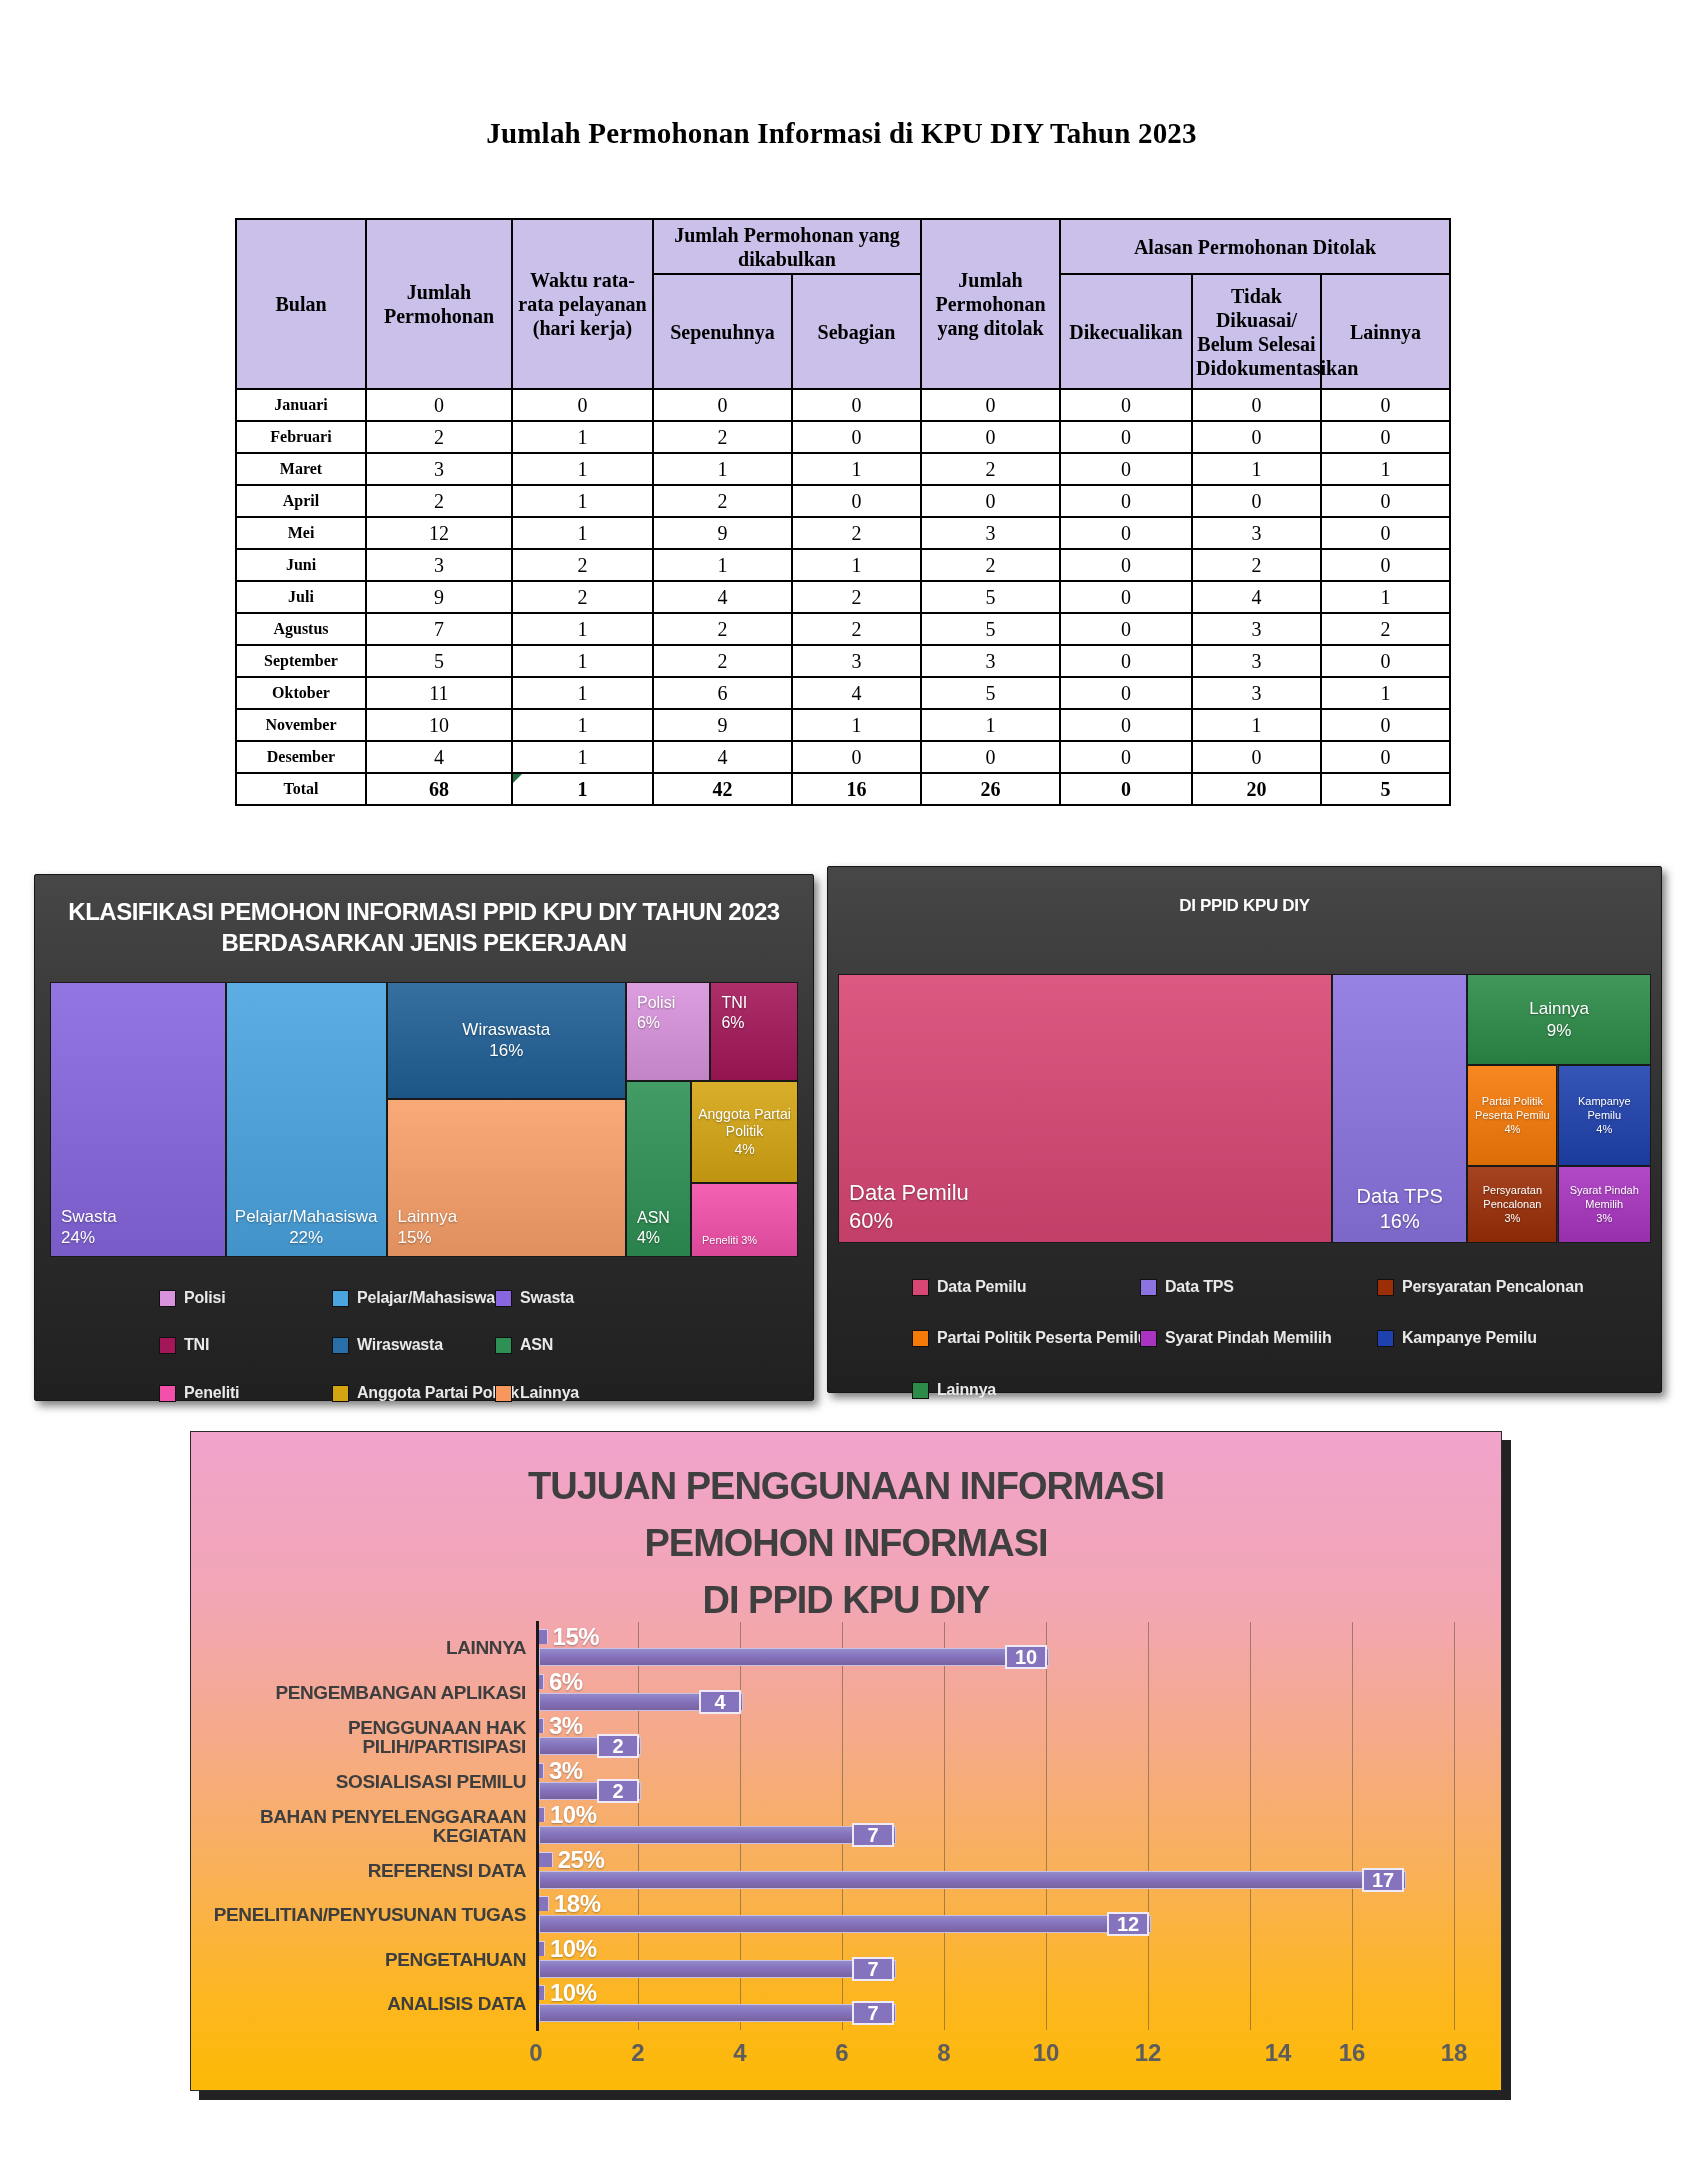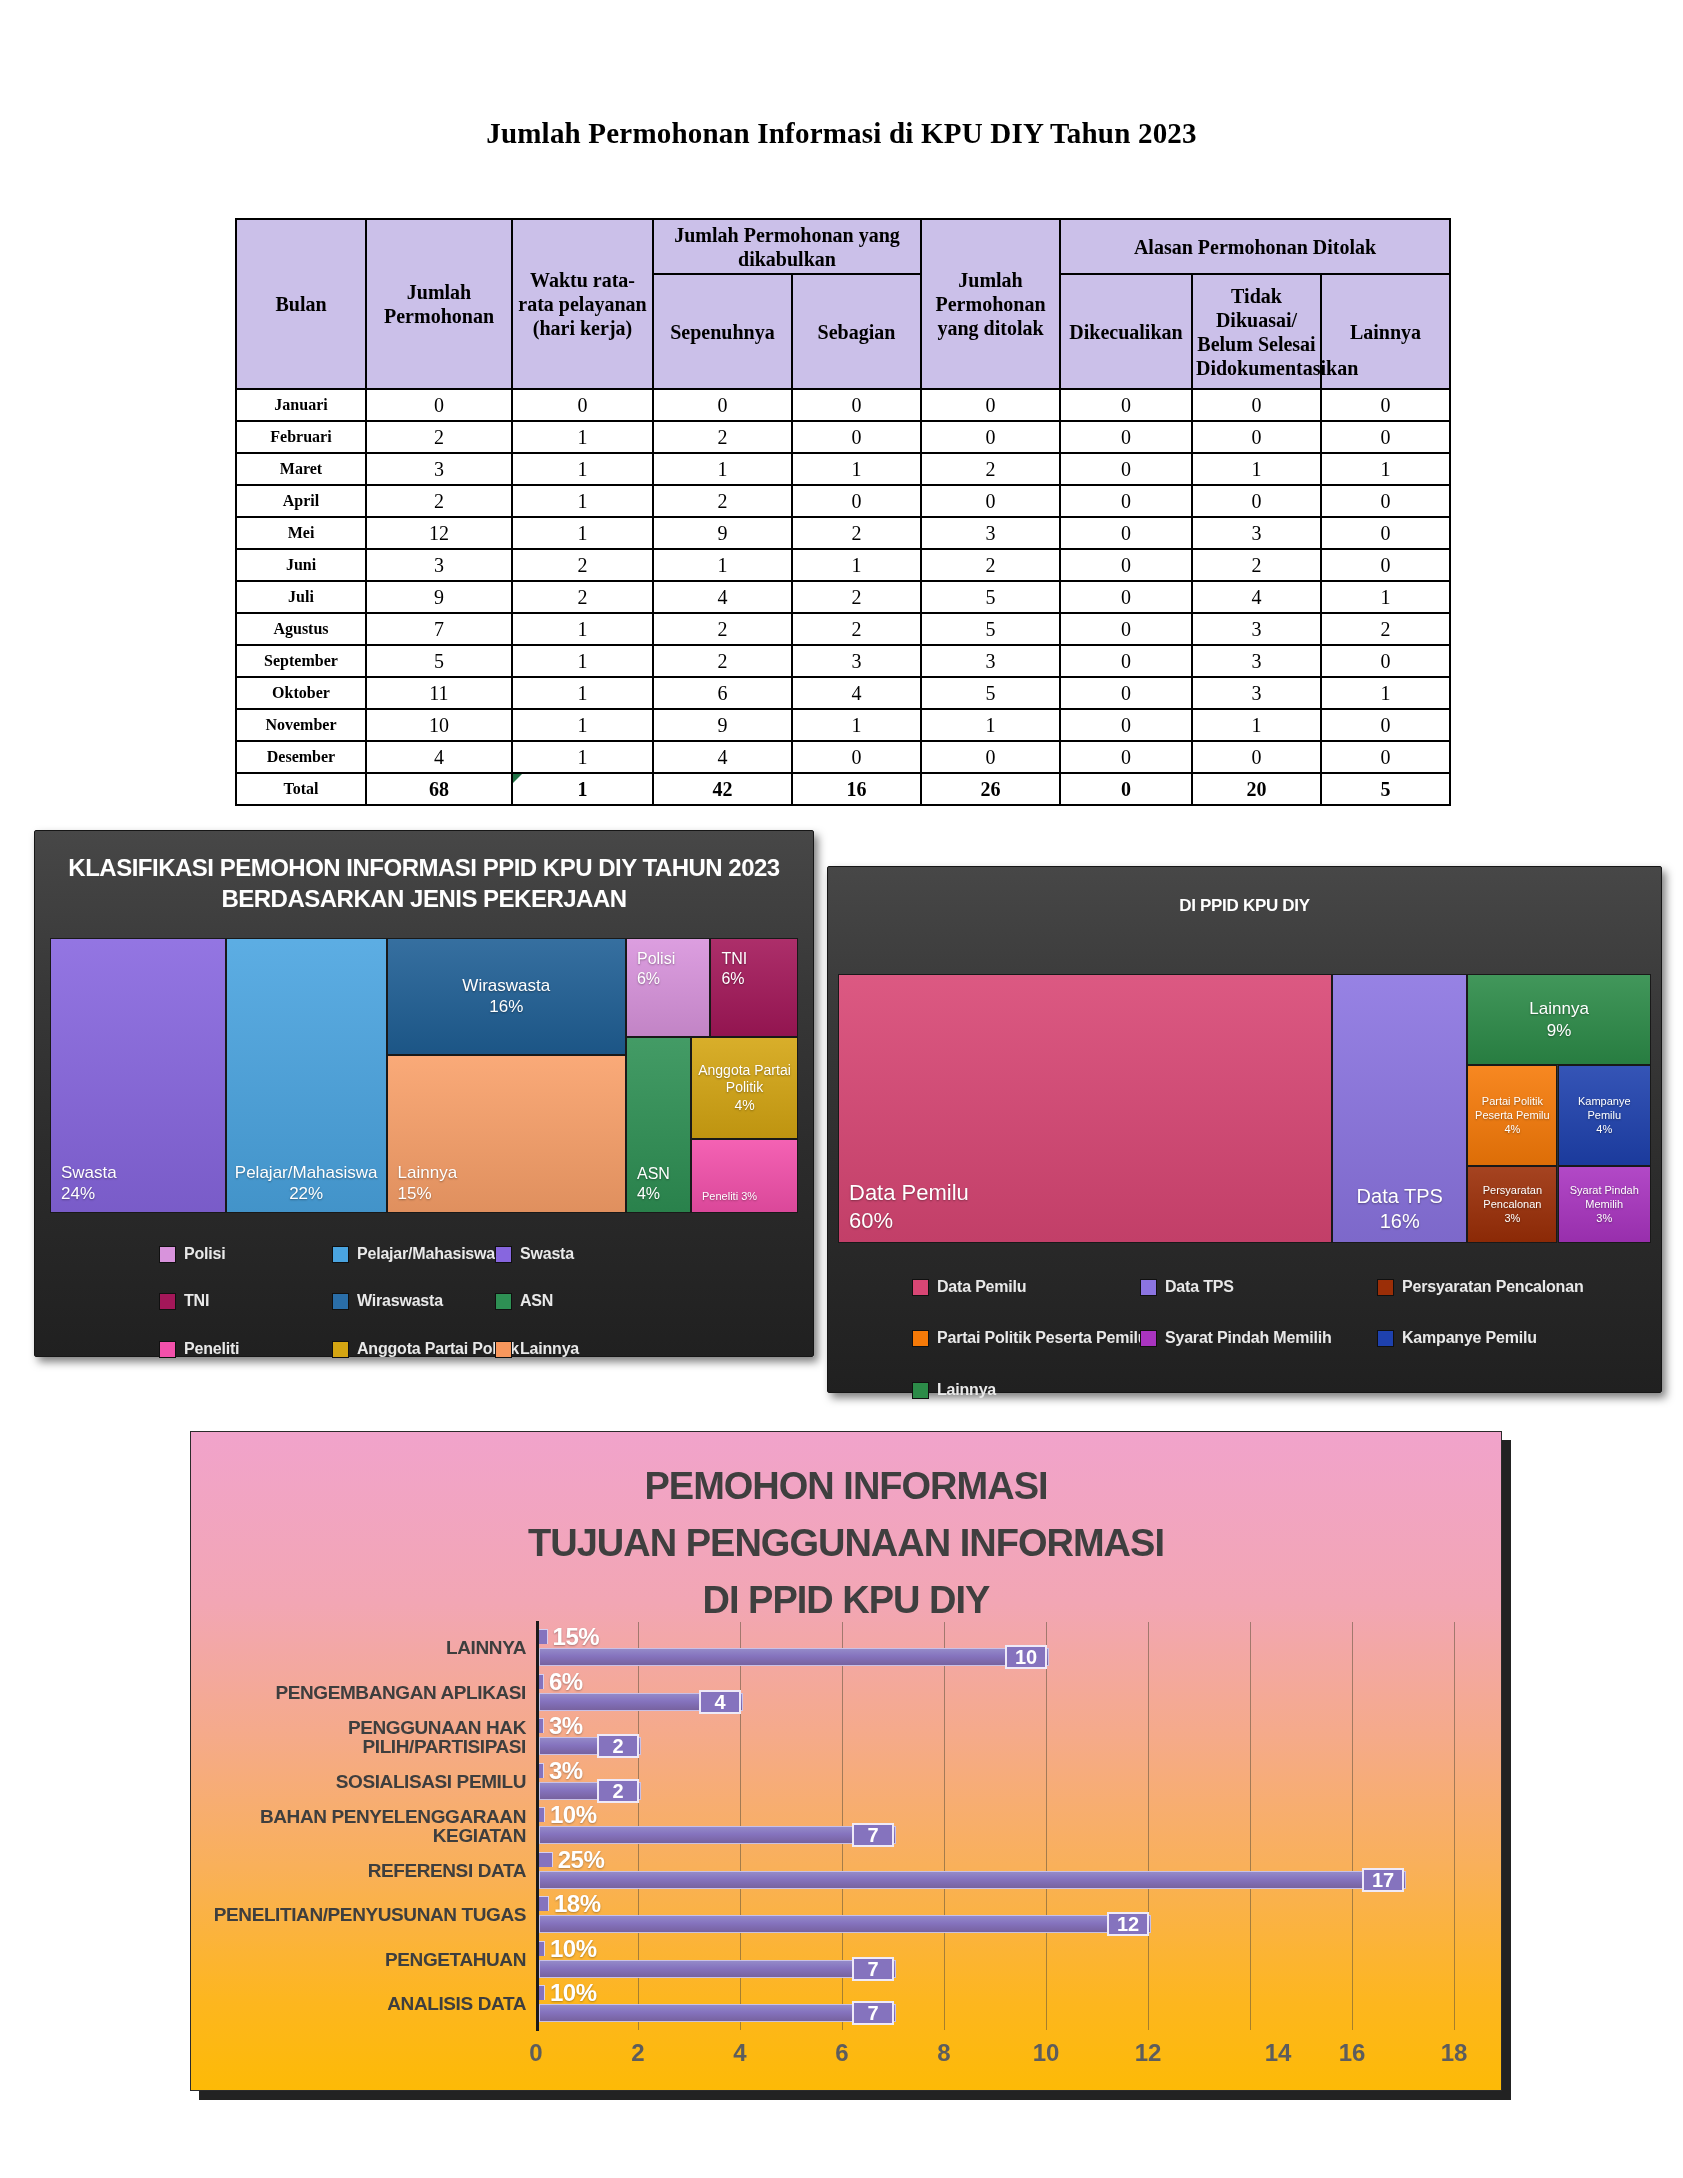--- a/index.html
+++ b/index.html
@@ -286,21 +286,21 @@
           <td>16</td>
           <td>26</td>
           <td>0</td>
           <td>20</td>
           <td>5</td>
         </tr>
       </tbody>
   </table>
 </div>
 
-<div class="dark-panel" id="tree1" style="left:34px;top:830px;width:778px;height:525px;">
+<div class="dark-panel" id="tree1" style="left:34px;top:874px;width:778px;height:525px;">
   <div class="panel-title" id="tree1-title">
     <div>KLASIFIKASI PEMOHON INFORMASI PPID KPU DIY TAHUN 2023</div>
     <div>BERDASARKAN JENIS PEKERJAAN</div>
   </div>
   <div class="tm-area" id="tree1-map" style="left:15px;top:107px;width:748px;height:275px;">
       <div class="tm-block lab-bl" style="left: 0%; top: 0%; width: 23.5%; height: 100%; background-color: rgb(135, 102, 223); font-size: 17px;">
         <div class="tm-label">
           <span class="tm-name">Swasta</span>
           <span class="tm-pct">24%</span>
         </div>
@@ -466,22 +466,22 @@
       </div>
       <div class="legend-item" style="left: 84px; top: 514px;">
         <span class="legend-swatch" style="background: rgb(44, 139, 72);"></span>
         <span class="legend-label">Lainnya</span>
       </div>
     </div>
 </div>
 
 <div id="bar-panel">
   <div id="bar-title">
+    <div>TUJUAN PENGGUNAAN INFORMASI</div>
     <div>PEMOHON INFORMASI</div>
-    <div>TUJUAN PENGGUNAAN INFORMASI</div>
     <div>DI PPID KPU DIY</div>
   </div>
   <div id="plot">
     <div id="axis-zero"></div>
   <div class="gridline" style="left: 102px;"></div>
       <div class="gridline" style="left: 204px;"></div>
       <div class="gridline" style="left: 306px;"></div>
       <div class="gridline" style="left: 408px;"></div>
       <div class="gridline" style="left: 510px;"></div>
       <div class="gridline" style="left: 612px;"></div>

